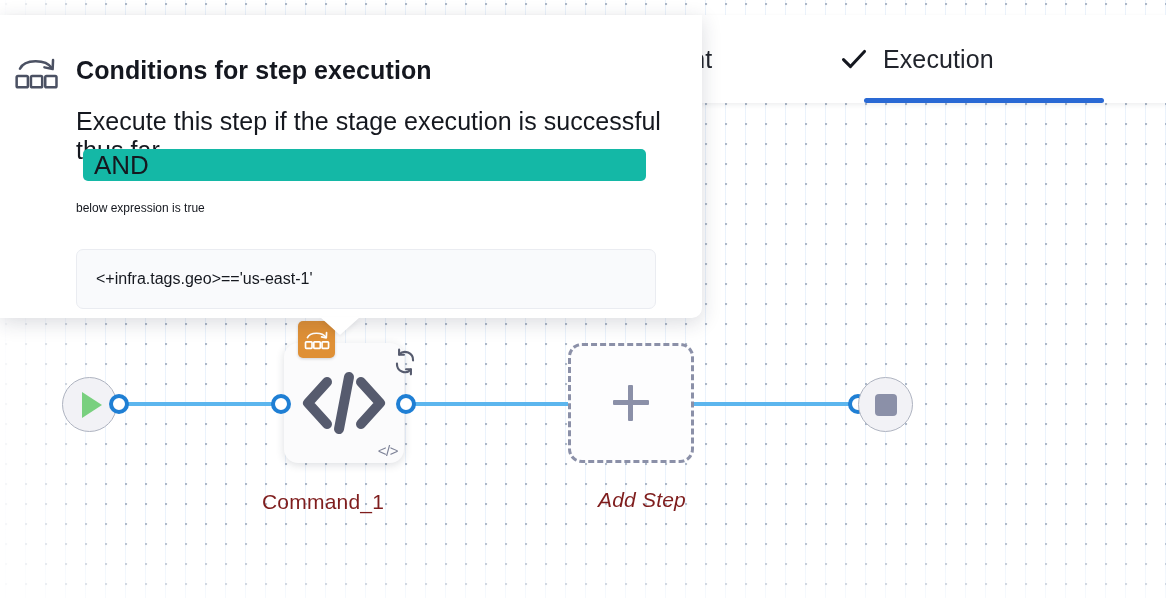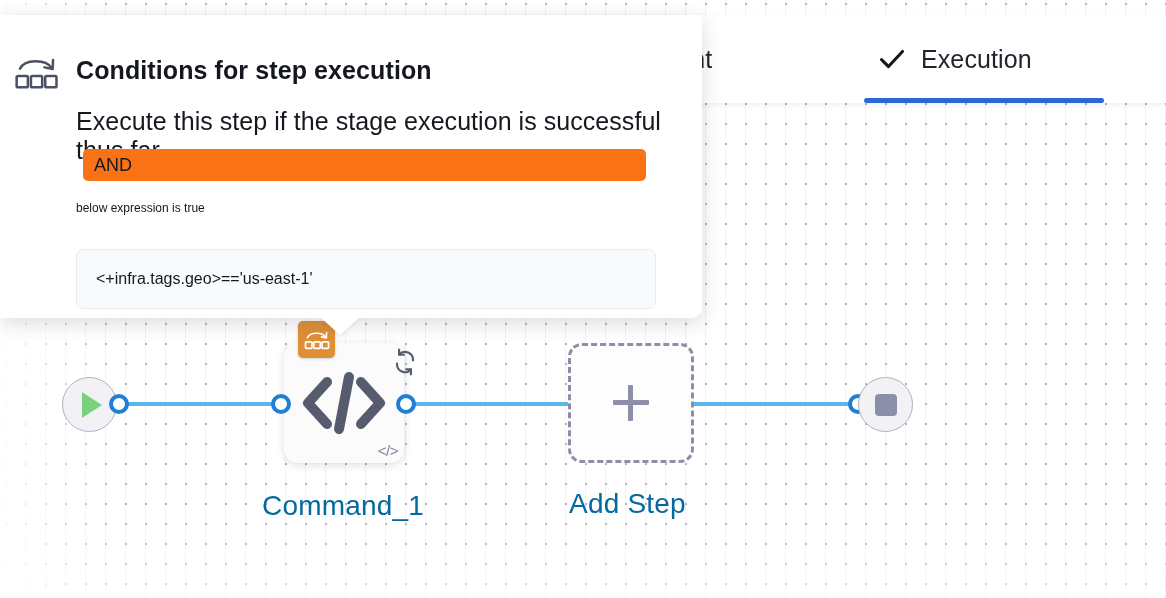--- a/index.html
+++ b/index.html
@@ -72,37 +72,37 @@
     align-items: center;
     gap: 15px;
     font-size: 25px;
     color: #21242c;
     cursor: pointer;
     user-select: none;
     letter-spacing: 0.1px;
   }
   .tab .tab-label { line-height: 1; }
   #tab-environment { left: 620px; }
-  #tab-execution   { left: 878px; }
+  #tab-execution   { left: 840px; }
   #tab-execution-underline {
     position: absolute;
     left: 864px;
     top: 98px;
     width: 240px;
     height: 5px;
     background: #2a69d4;
     border-radius: 3px;
   }
   .check-icon { display: block; width: 28px; height: 28px; }
 
   
   .node-label {
     position: absolute;
-    font-size: 28px;
-    color: #0369a1;
+    font-size: 21px;
+    color: #7f1d1d;
     letter-spacing: 0.2px;
     white-space: nowrap;
     user-select: none;
   }
 
   
   .edge {
     position: absolute;
     height: 4px;
     background: #5cb6ee;
@@ -268,26 +268,26 @@
     position: absolute;
     left: 76px; top: 92px;
     font-size: 25px;
     color: #15181f;
     letter-spacing: 0.05px;
   }
   #cond-operator {
     position: absolute;
     left: 83px; top: 134px;
     width: 563px; height: 32px;
-    background: #f97316;
+    background: #14b8a6;
     border-radius: 5px;
     display: flex; align-items: center;
     padding-left: 11px;
     box-sizing: border-box;
-    font-size: 18px;
+    font-size: 26px;
     color: #15181f;
     cursor: pointer;
   }
   #cond-sub {
     position: absolute;
     left: 76px; top: 186px;
     font-size: 12px;
     color: #15181f;
   }
   #expression-box {
@@ -374,21 +374,21 @@
     <div id="mini-code">&lt;/&gt;</div>
   </div>
   <div class="port" id="port-in"></div>
   <div class="port" id="port-out"></div>
 
   <div class="node-label" style="left:262px; top:490px;">Command_1</div>
 
   <div id="add-step-box">
     <div id="add-plus"></div>
   </div>
-  <div class="node-label" style="left:569px; top:488px;">Add Step</div>
+  <div class="node-label" style="left:598px; top:488px;font-style:italic;">Add Step</div>
 
   <div class="port" id="port-end"></div>
   <div id="end-node">
     <div id="stop-square"></div>
   </div>
 
   <div id="tooltip">
 
     <div id="tooltip-icon">
       <svg width="45" height="38" viewBox="0 0 34 27" fill="none" stroke="#4b5163" stroke-width="1.9" stroke-linecap="round" stroke-linejoin="round">

